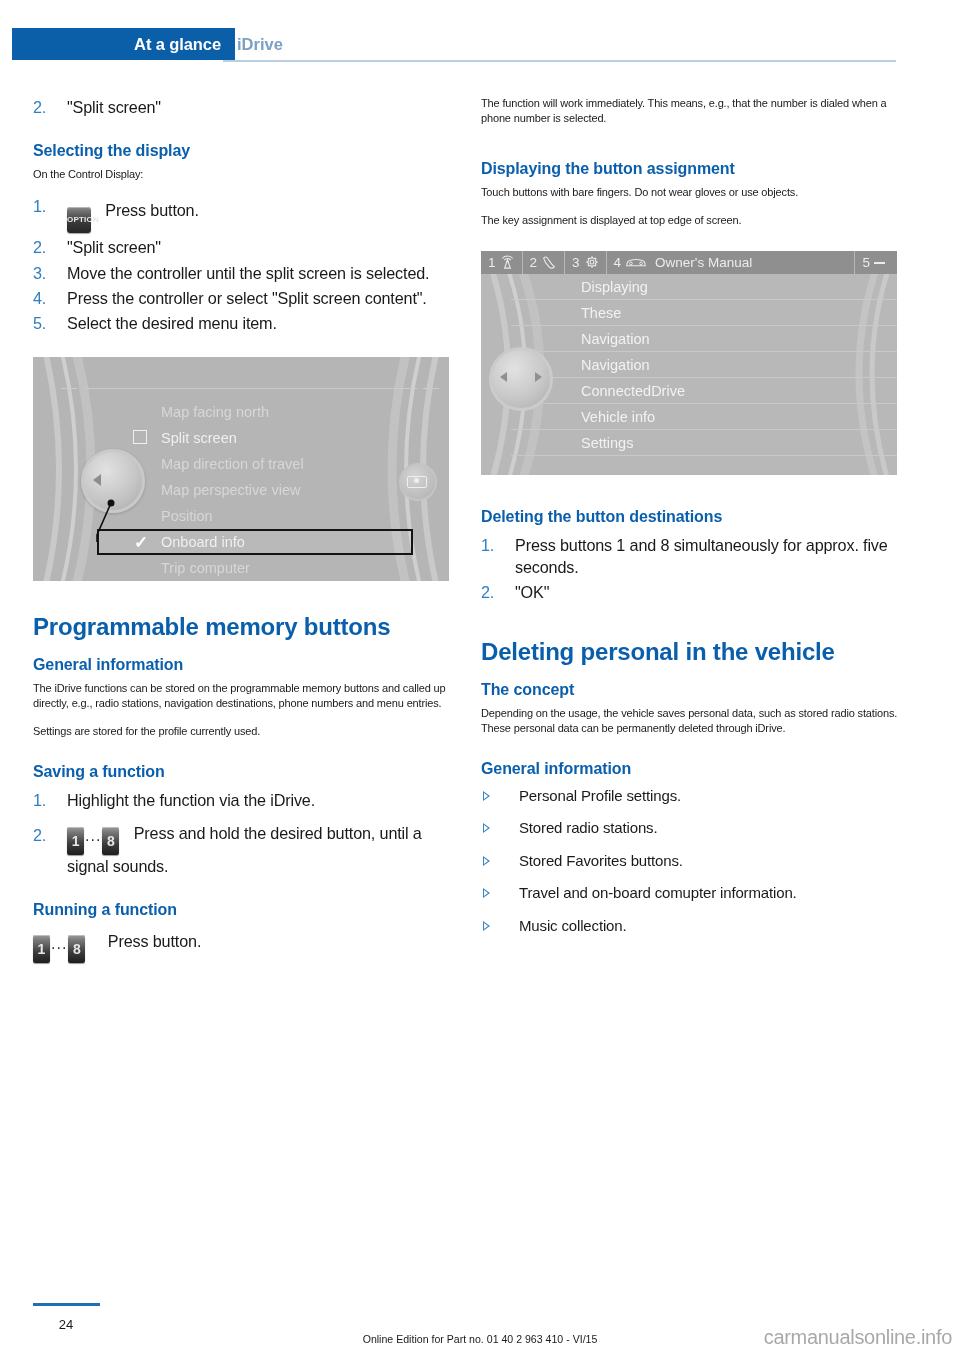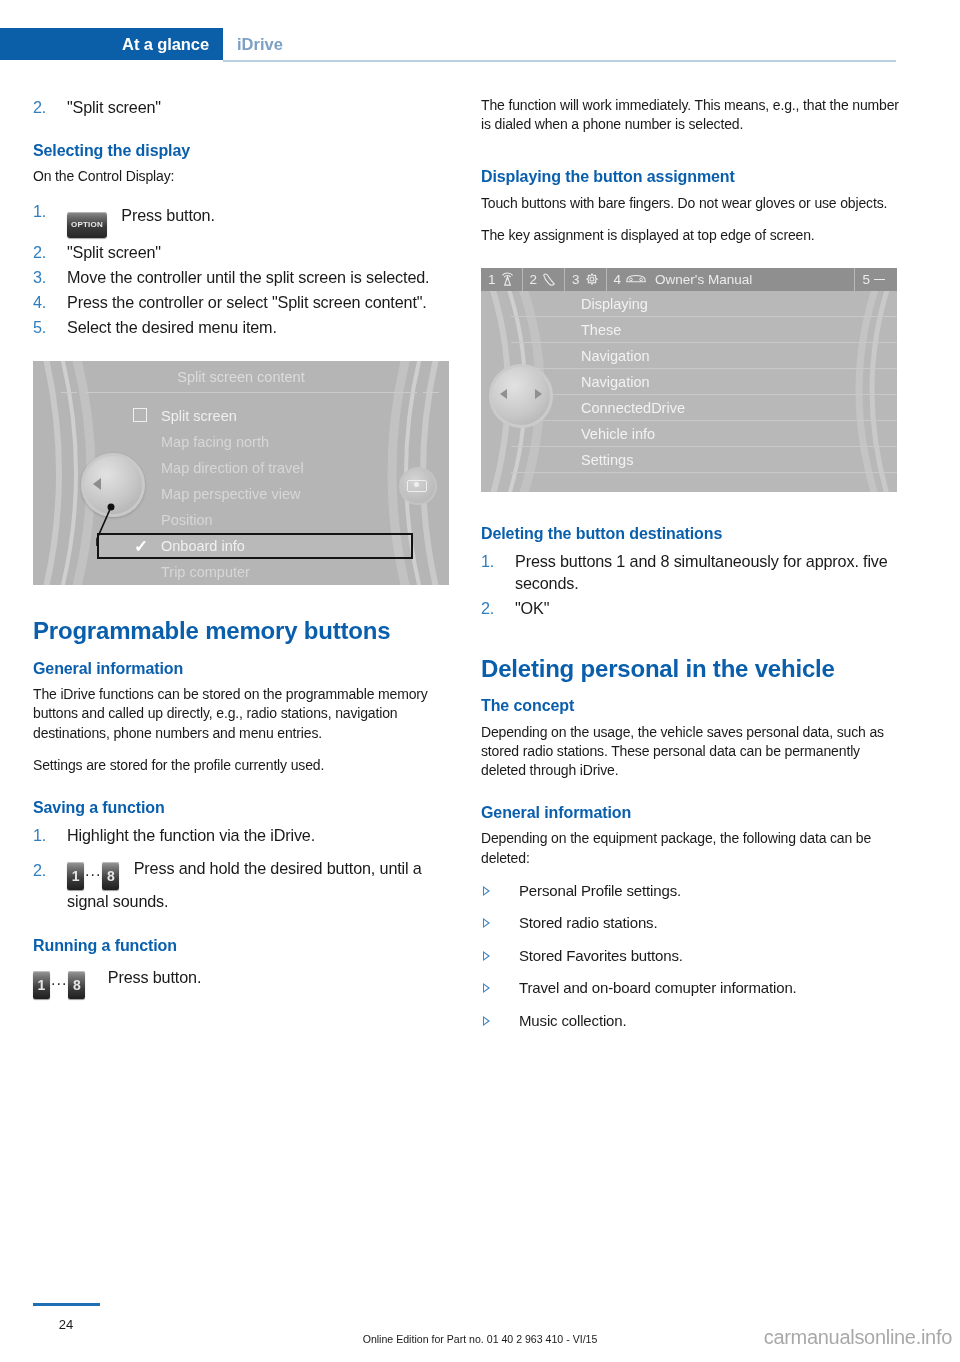--- a/index.html
+++ b/index.html
@@ -19,21 +19,21 @@
   
   .header {
     position: absolute;
     top: 28px;
     left: 0;
     width: 960px;
     height: 32px;
   }
   .header-tab-active {
     position: absolute;
-    left: 0;
+    left: 12px;
     top: 0;
     height: 32px;
     width: 223px;
     background: #0b5ea8;
     color: #ffffff;
     font-size: 16.5px;
     font-weight: bold;
     display: flex;
     align-items: center;
     justify-content: flex-end;
@@ -80,21 +80,21 @@
   }
   h2.sub {
     color: #0a5fad;
     font-size: 16px;
     font-weight: bold;
     line-height: 1.2;
     margin: 0 0 7px 0;
     letter-spacing: -0.1px;
   }
   p.body {
-    font-size: 14px;
+    font-size: 11px;
     line-height: 1.37;
     margin: 0 0 13px 0;
     color: #1a1a1a;
     letter-spacing: -0.15px;
   }
   .spacer-lg { height: 32px; }
   .spacer-md { height: 20px; }
   .spacer-sm { height: 10px; }
 
   
@@ -149,21 +149,21 @@
     height: 0;
     border-left: 4px solid #ffffff;
     border-top: 3px solid transparent;
     border-bottom: 3px solid transparent;
   }
 
   
   .btn-option {
     display: inline-block;
     vertical-align: -6px;
-    width: 40px;
+    width: 24px;
     height: 26px;
     border-radius: 3px;
     background: linear-gradient(180deg,#8d8d8d 0%,#6e6e6e 18%,#3b3b3b 55%,#262626 100%);
     box-shadow: inset 0 1px 0 #b6b6b6, 0 1px 1px rgba(0,0,0,.35);
     color: #e8e8e8;
     font-size: 8px;
     font-weight: bold;
     text-align: center;
     line-height: 26px;
     letter-spacing: 0.2px;
@@ -479,40 +479,39 @@
   <div class="fig">
     <svg class="callout" viewBox="0 0 416 224">
       <path d="M 6 -30 Q 46 112 6 254" stroke="#c9c9c9" stroke-width="6" fill="none"></path>
       <path d="M 22 -30 Q 64 112 22 254" stroke="#cfcfcf" stroke-width="4" fill="none"></path>
       <path d="M 36 -30 Q 80 112 36 254" stroke="#c2c2c2" stroke-width="9" fill="none"></path>
       <path d="M 410 -30 Q 370 112 410 254" stroke="#c9c9c9" stroke-width="6" fill="none"></path>
       <path d="M 394 -30 Q 352 112 394 254" stroke="#cfcfcf" stroke-width="4" fill="none"></path>
       <path d="M 380 -30 Q 338 112 380 254" stroke="#c2c2c2" stroke-width="9" fill="none"></path>
     </svg>
 
-    <div class="fig-title">Split screen content</div>
     <div class="fig-rule"></div>
     <div class="fig-rule-tick-l"></div>
     <div class="fig-rule-tick-r"></div>
 
     <div class="fig-knob">
       <span class="arr arr-l"></span>
     </div>
 
     <div class="fig-sideicon">
       <span class="inner"></span>
     </div>
 
     <div class="fig-list">
+      <div class="fig-item dim">
+        <span>Map facing north</span>
+      </div>
       <div class="fig-item">
         <span class="chk-empty"></span>
         <span>Split screen</span>
-      </div>
-      <div class="fig-item dim">
-        <span>Map facing north</span>
       </div>
       <div class="fig-item dim">
         <span>Map direction of travel</span>
       </div>
       <div class="fig-item dim">
         <span>Map perspective view</span>
       </div>
       <div class="fig-item dim">
         <span>Position</span>
       </div>
@@ -662,21 +661,20 @@
   <div class="spacer-lg"></div>
 
   <h1 class="sec">Deleting personal in the vehicle</h1>
 
   <h2 class="sub">The concept</h2>
   <p class="body">Depending on the usage, the vehicle saves personal data, such as stored radio stations. These personal data can be permanently deleted through iDrive.</p>
 
   <div class="spacer-sm"></div>
 
   <h2 class="sub">General information</h2>
-  <p class="body">Depending on the equipment package, the following data can be deleted:</p>
 
   <ul class="bullets">
     <li>
       <span class="tri"></span><span class="tri-in"></span>
       <span>Personal Profile settings.</span>
     </li>
     <li>
       <span class="tri"></span><span class="tri-in"></span>
       <span>Stored radio stations.</span>
     </li>

